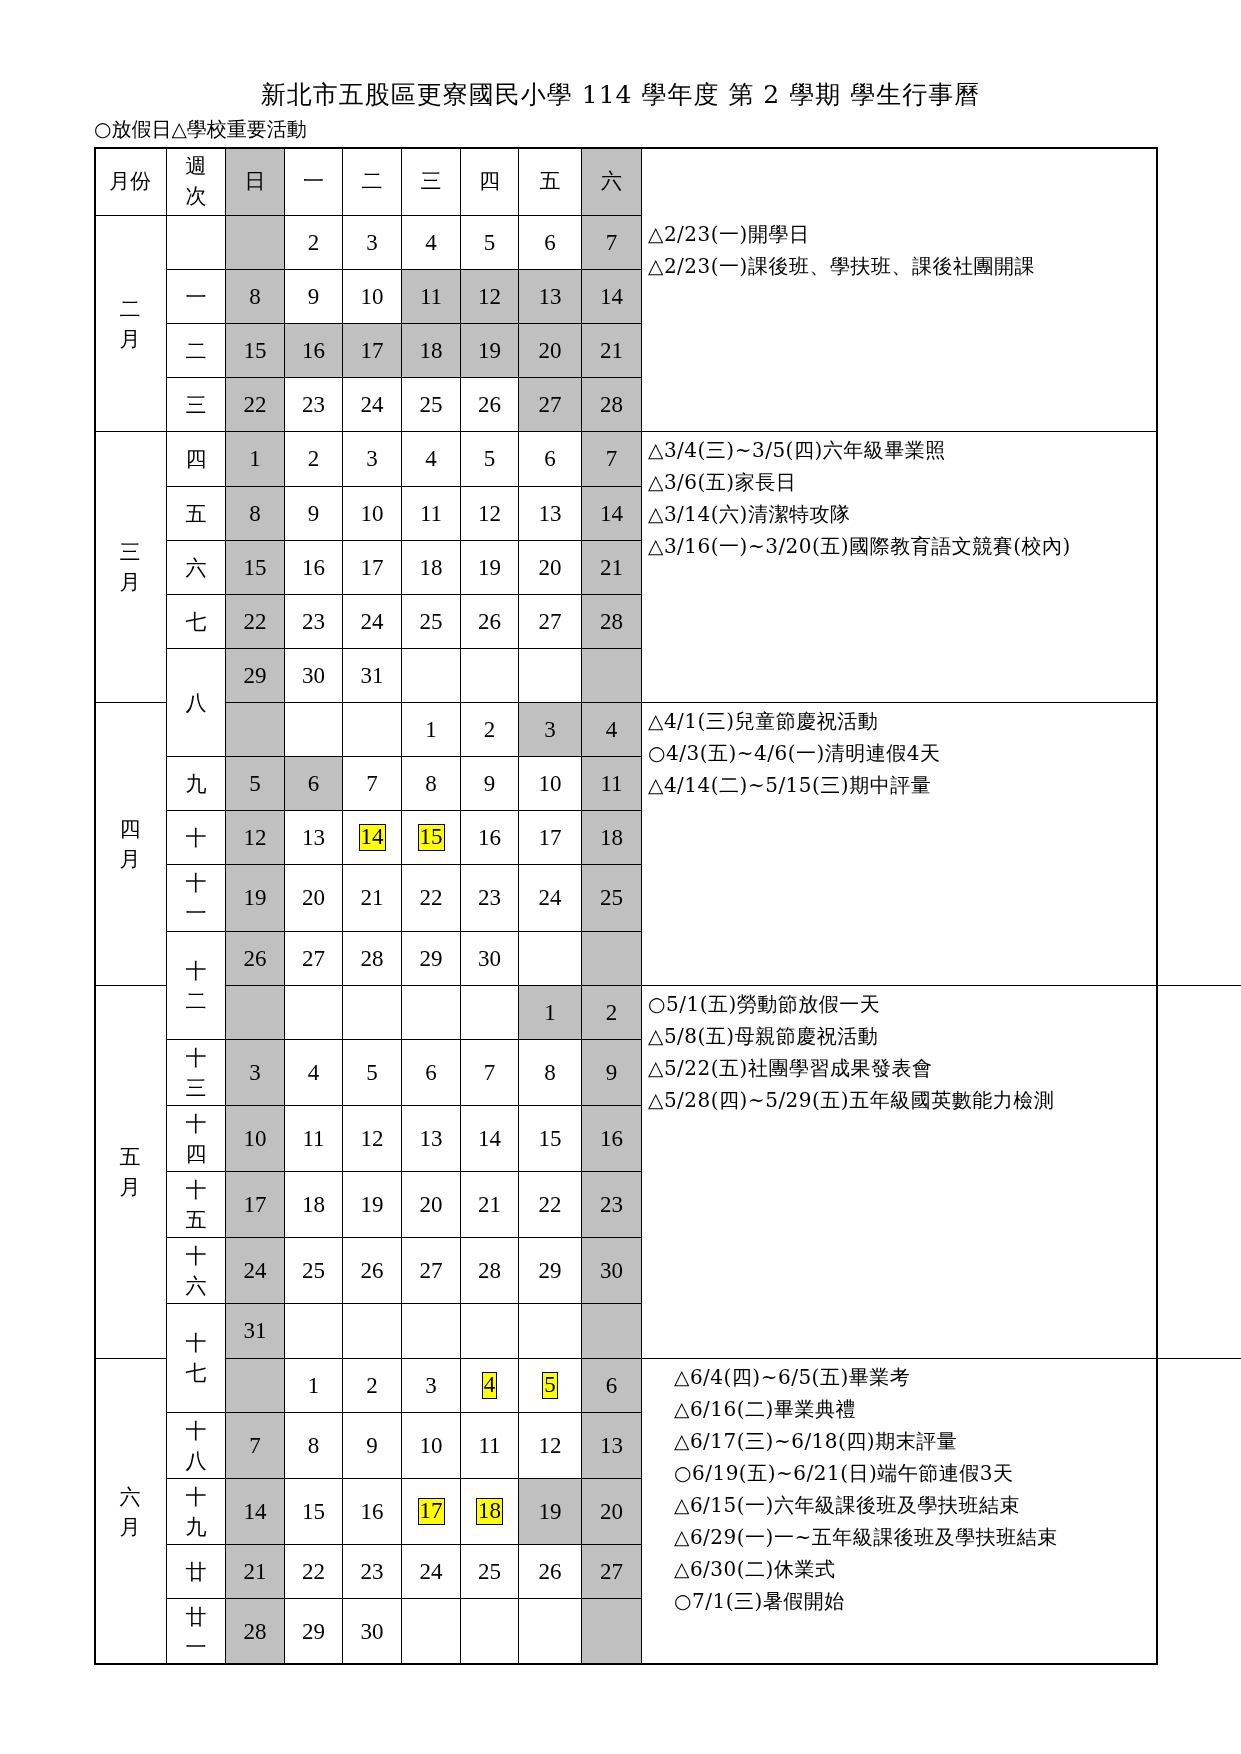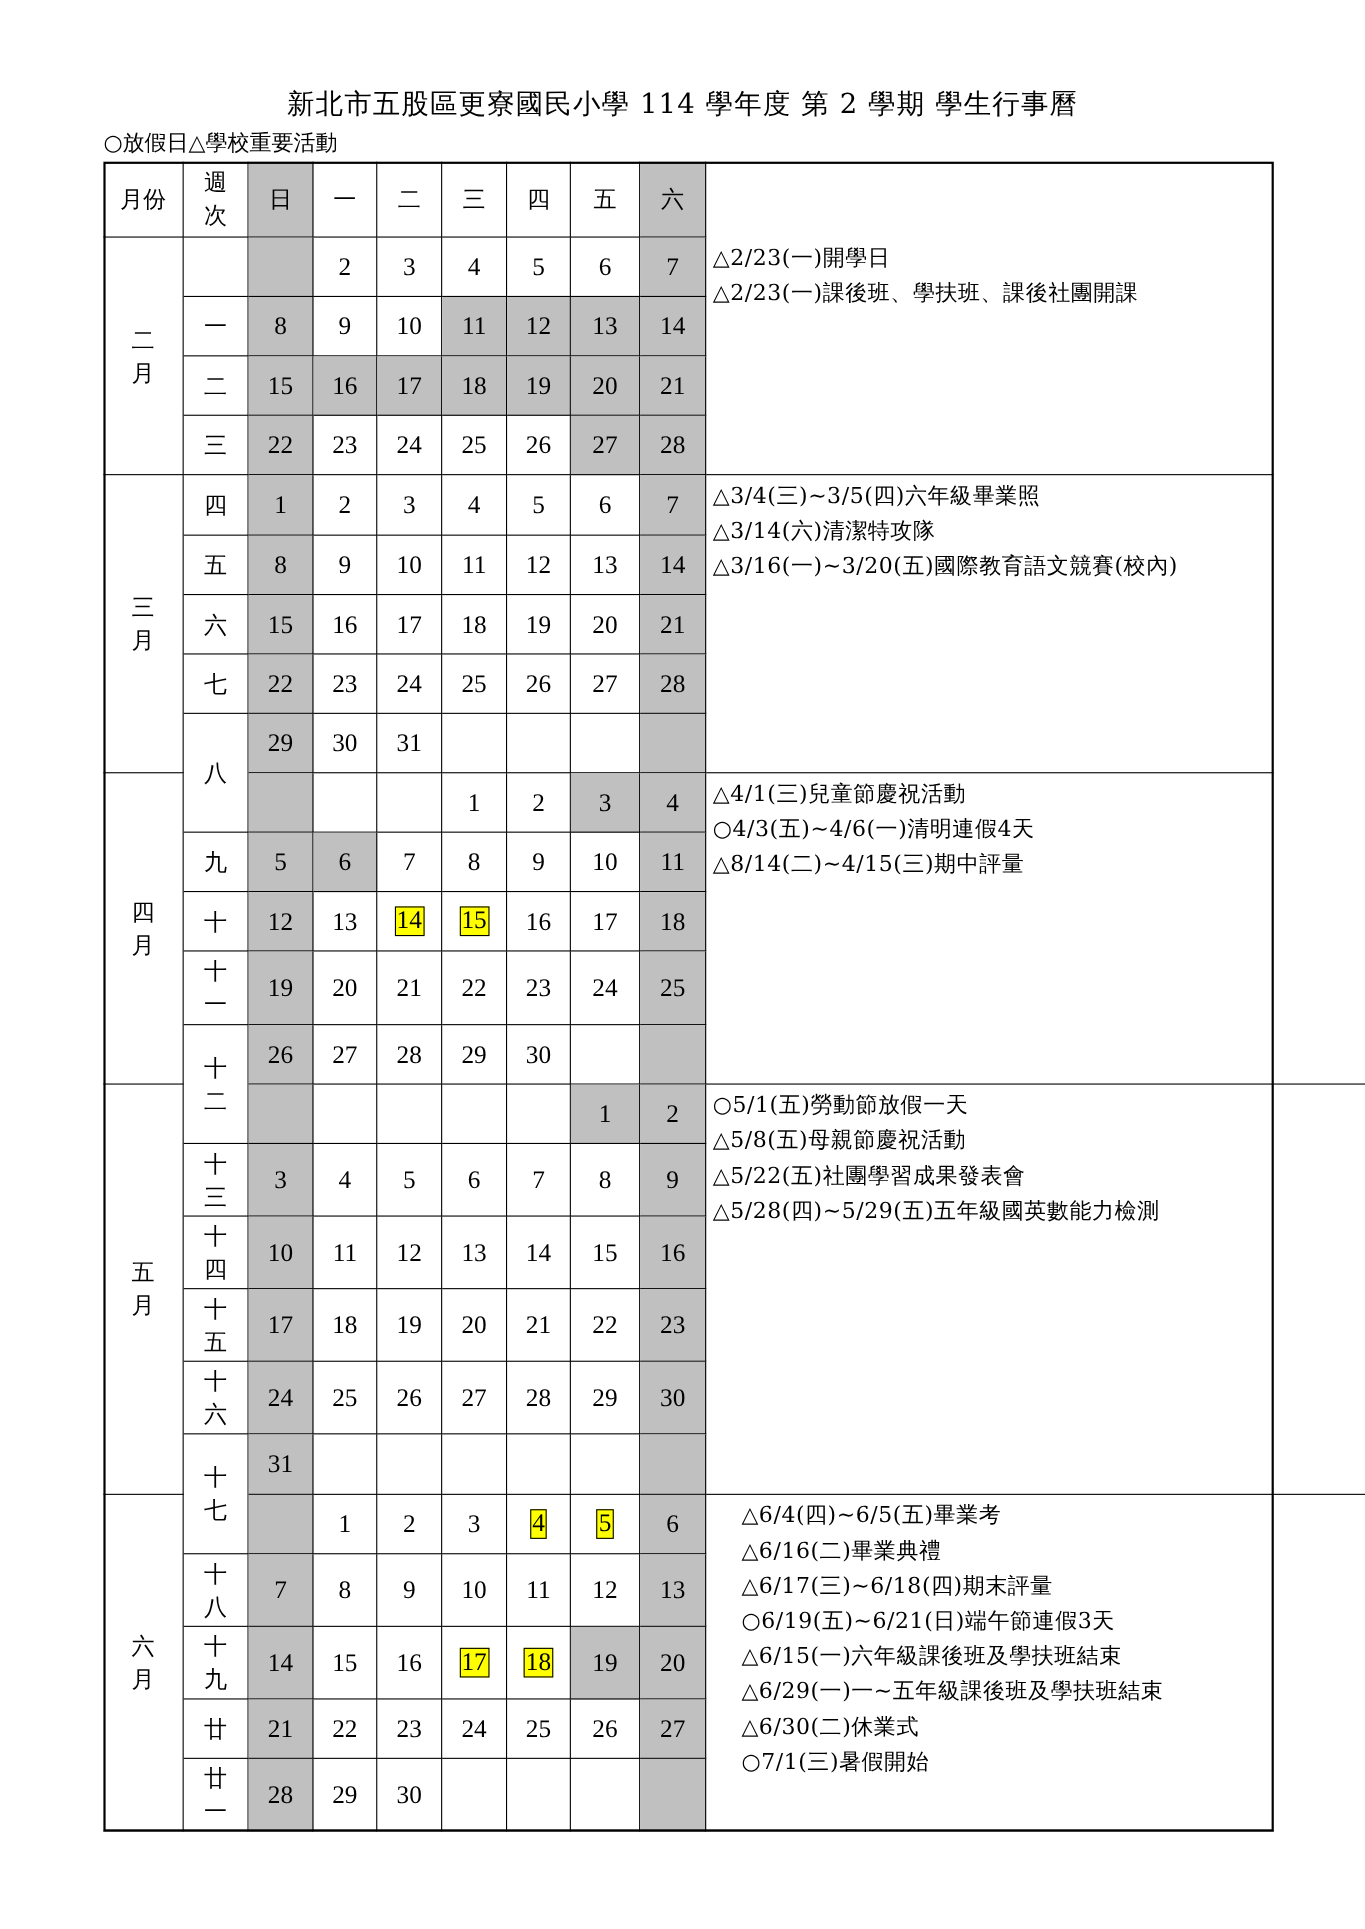--- a/index.html
+++ b/index.html
@@ -617,27 +617,28 @@
     <div class="c " style="left: 308px; top: 1452px; width: 59px; height: 66px;"></div>
     <div class="c " style="left: 367px; top: 1452px; width: 58px; height: 66px;"></div>
     <div class="c " style="left: 425px; top: 1452px; width: 63px; height: 66px;"></div>
     <div class="c gray" style="left: 488px; top: 1452px; width: 60px; height: 66px;"></div>
     <div class="ev" style="left: 548px; top: 69px; width: 516px; height: 216px;">
       <div>△2/23(一)開學日</div>
       <div>△2/23(一)課後班、學扶班、課後社團開課</div>
     </div>
     <div class="ev" style="left: 548px; top: 285px; width: 516px; height: 271px;">
       <div>△3/4(三)~3/5(四)六年級畢業照</div>
+      <div>△3/6(五)家長日</div>
       <div>△3/14(六)清潔特攻隊</div>
       <div>△3/16(一)~3/20(五)國際教育語文競賽(校內)</div>
     </div>
     <div class="ev" style="left: 548px; top: 556px; width: 606px; height: 283px;">
       <div>△4/1(三)兒童節慶祝活動</div>
       <div>○4/3(五)~4/6(一)清明連假4天</div>
-      <div>△8/14(二)~4/15(三)期中評量</div>
+      <div>△4/14(二)~5/15(三)期中評量</div>
     </div>
     <div class="ev" style="left: 548px; top: 839px; width: 620px; height: 373px;">
       <div>○5/1(五)勞動節放假一天</div>
       <div>△5/8(五)母親節慶祝活動</div>
       <div>△5/22(五)社團學習成果發表會</div>
       <div>△5/28(四)~5/29(五)五年級國英數能力檢測</div>
     </div>
     <div class="ev" style="left: 548px; top: 1212px; width: 516px; height: 306px; padding-left: 32px;">
       <div>△6/4(四)~6/5(五)畢業考</div>
       <div>△6/16(二)畢業典禮</div>

